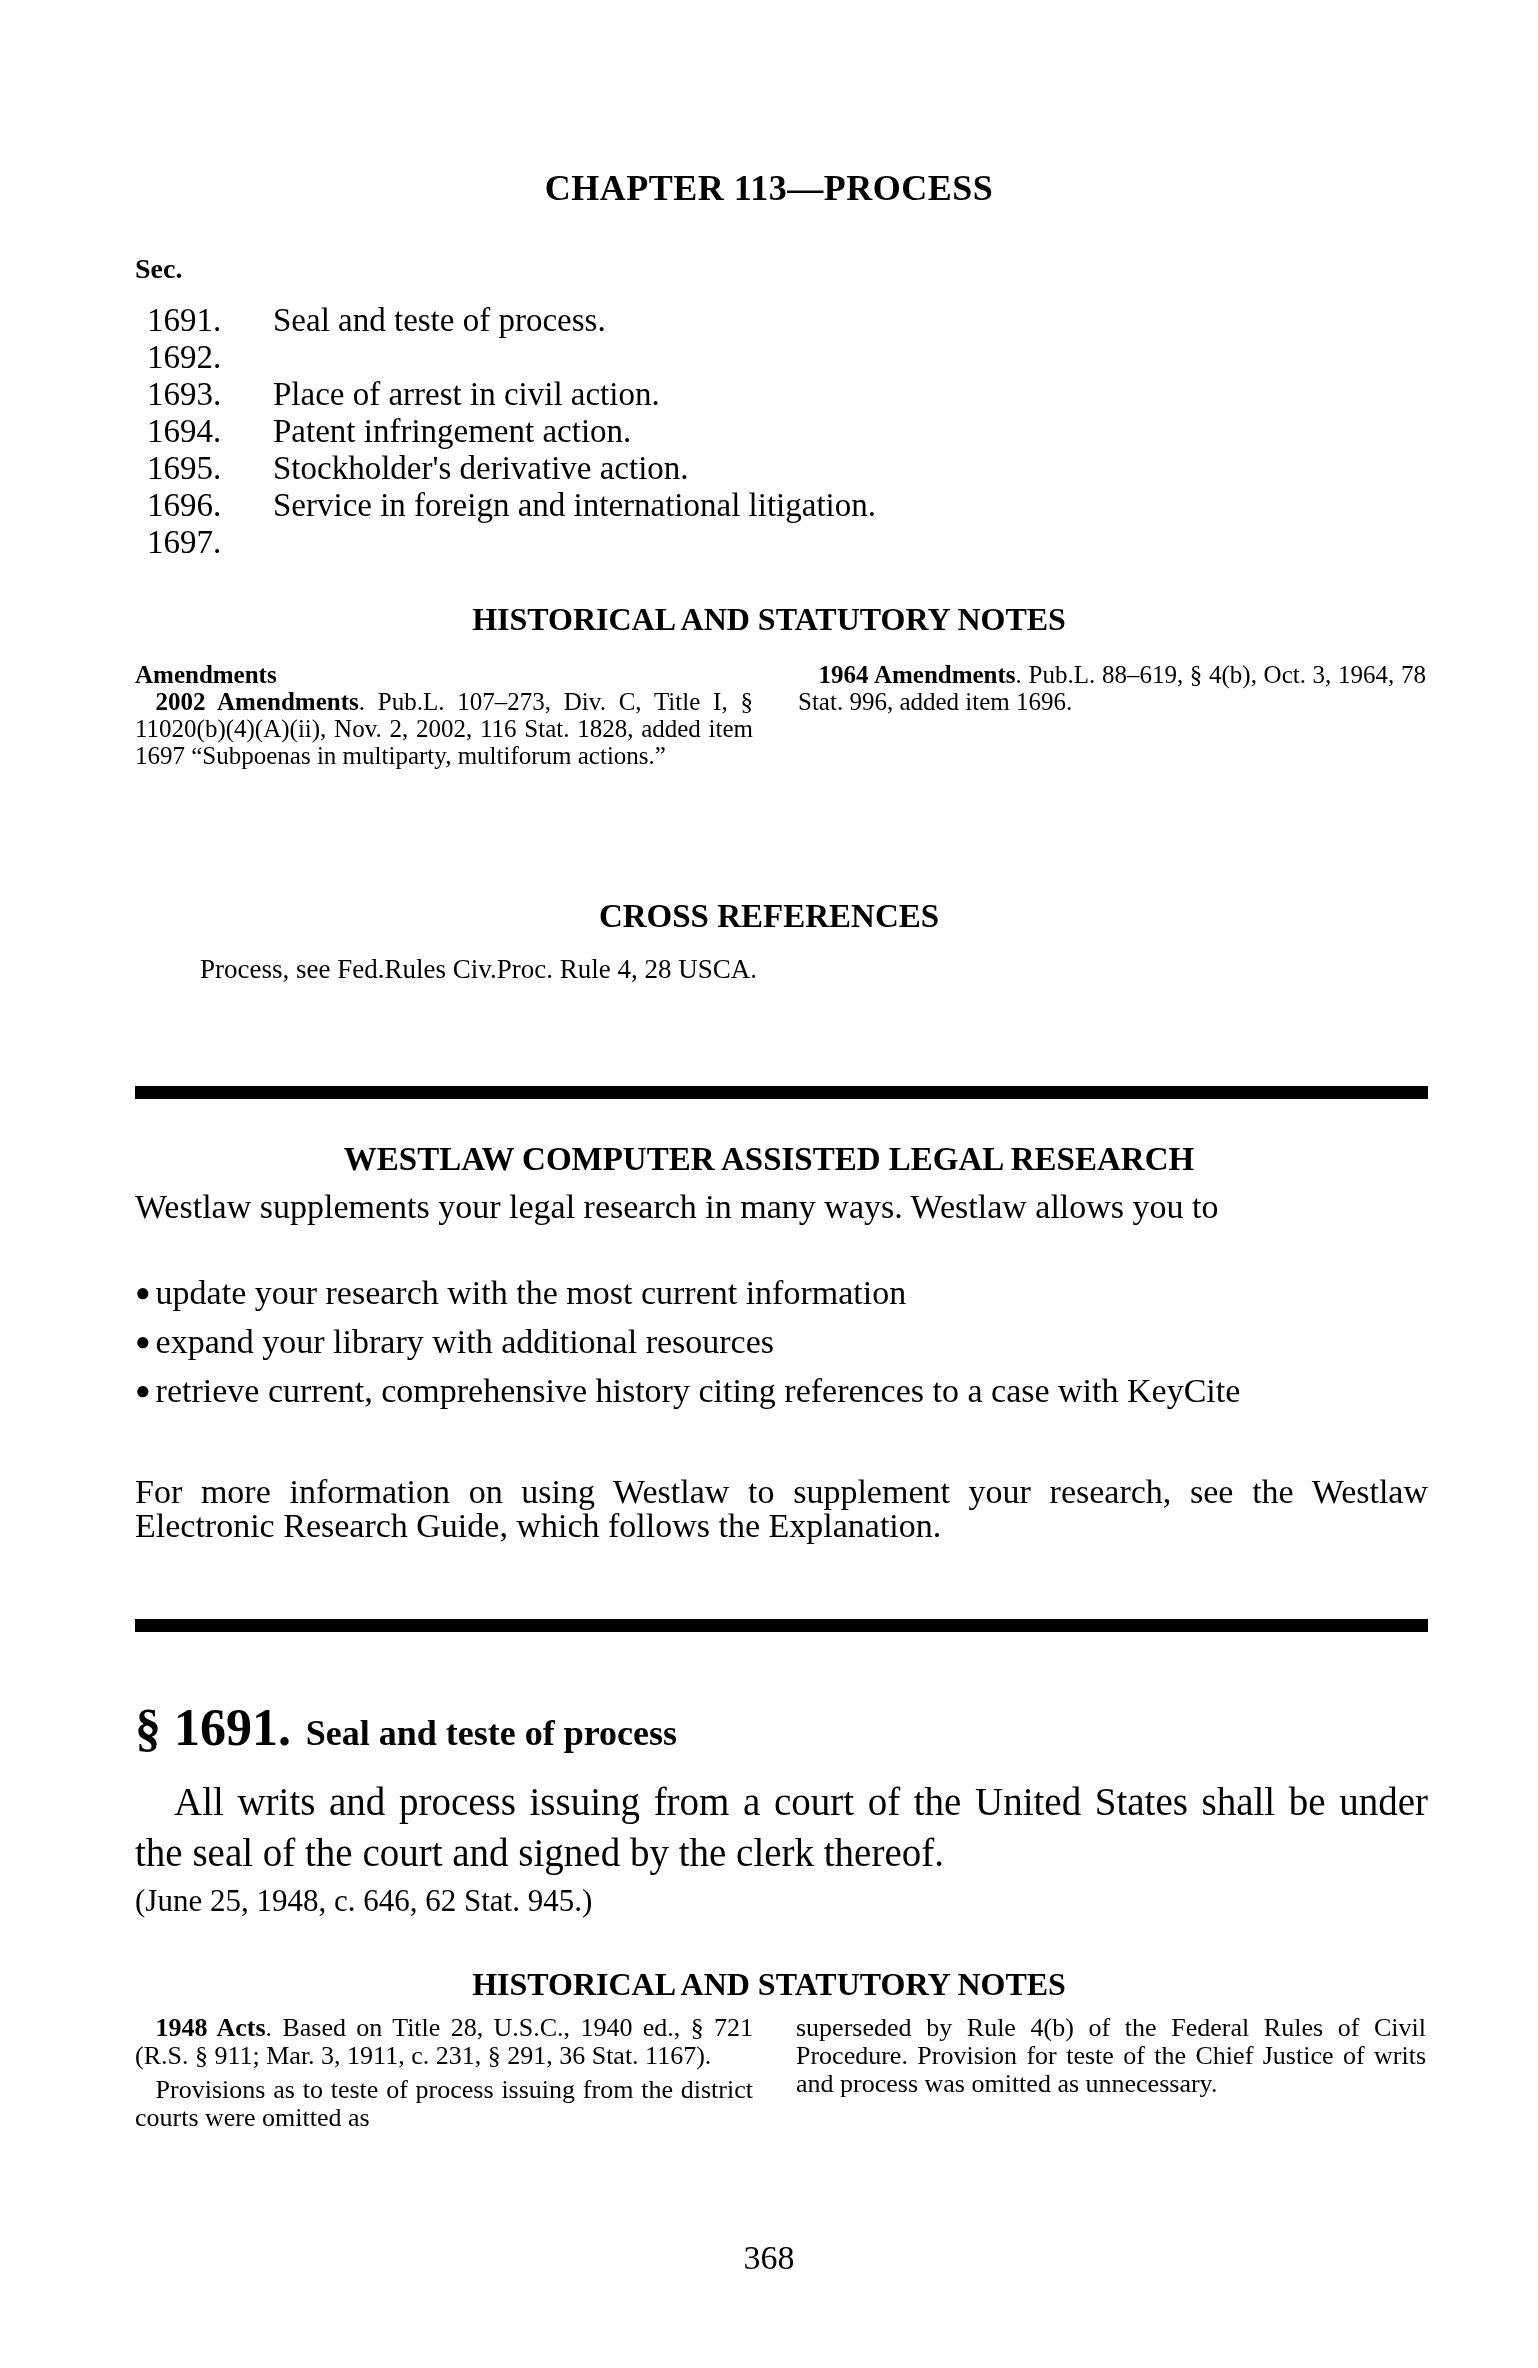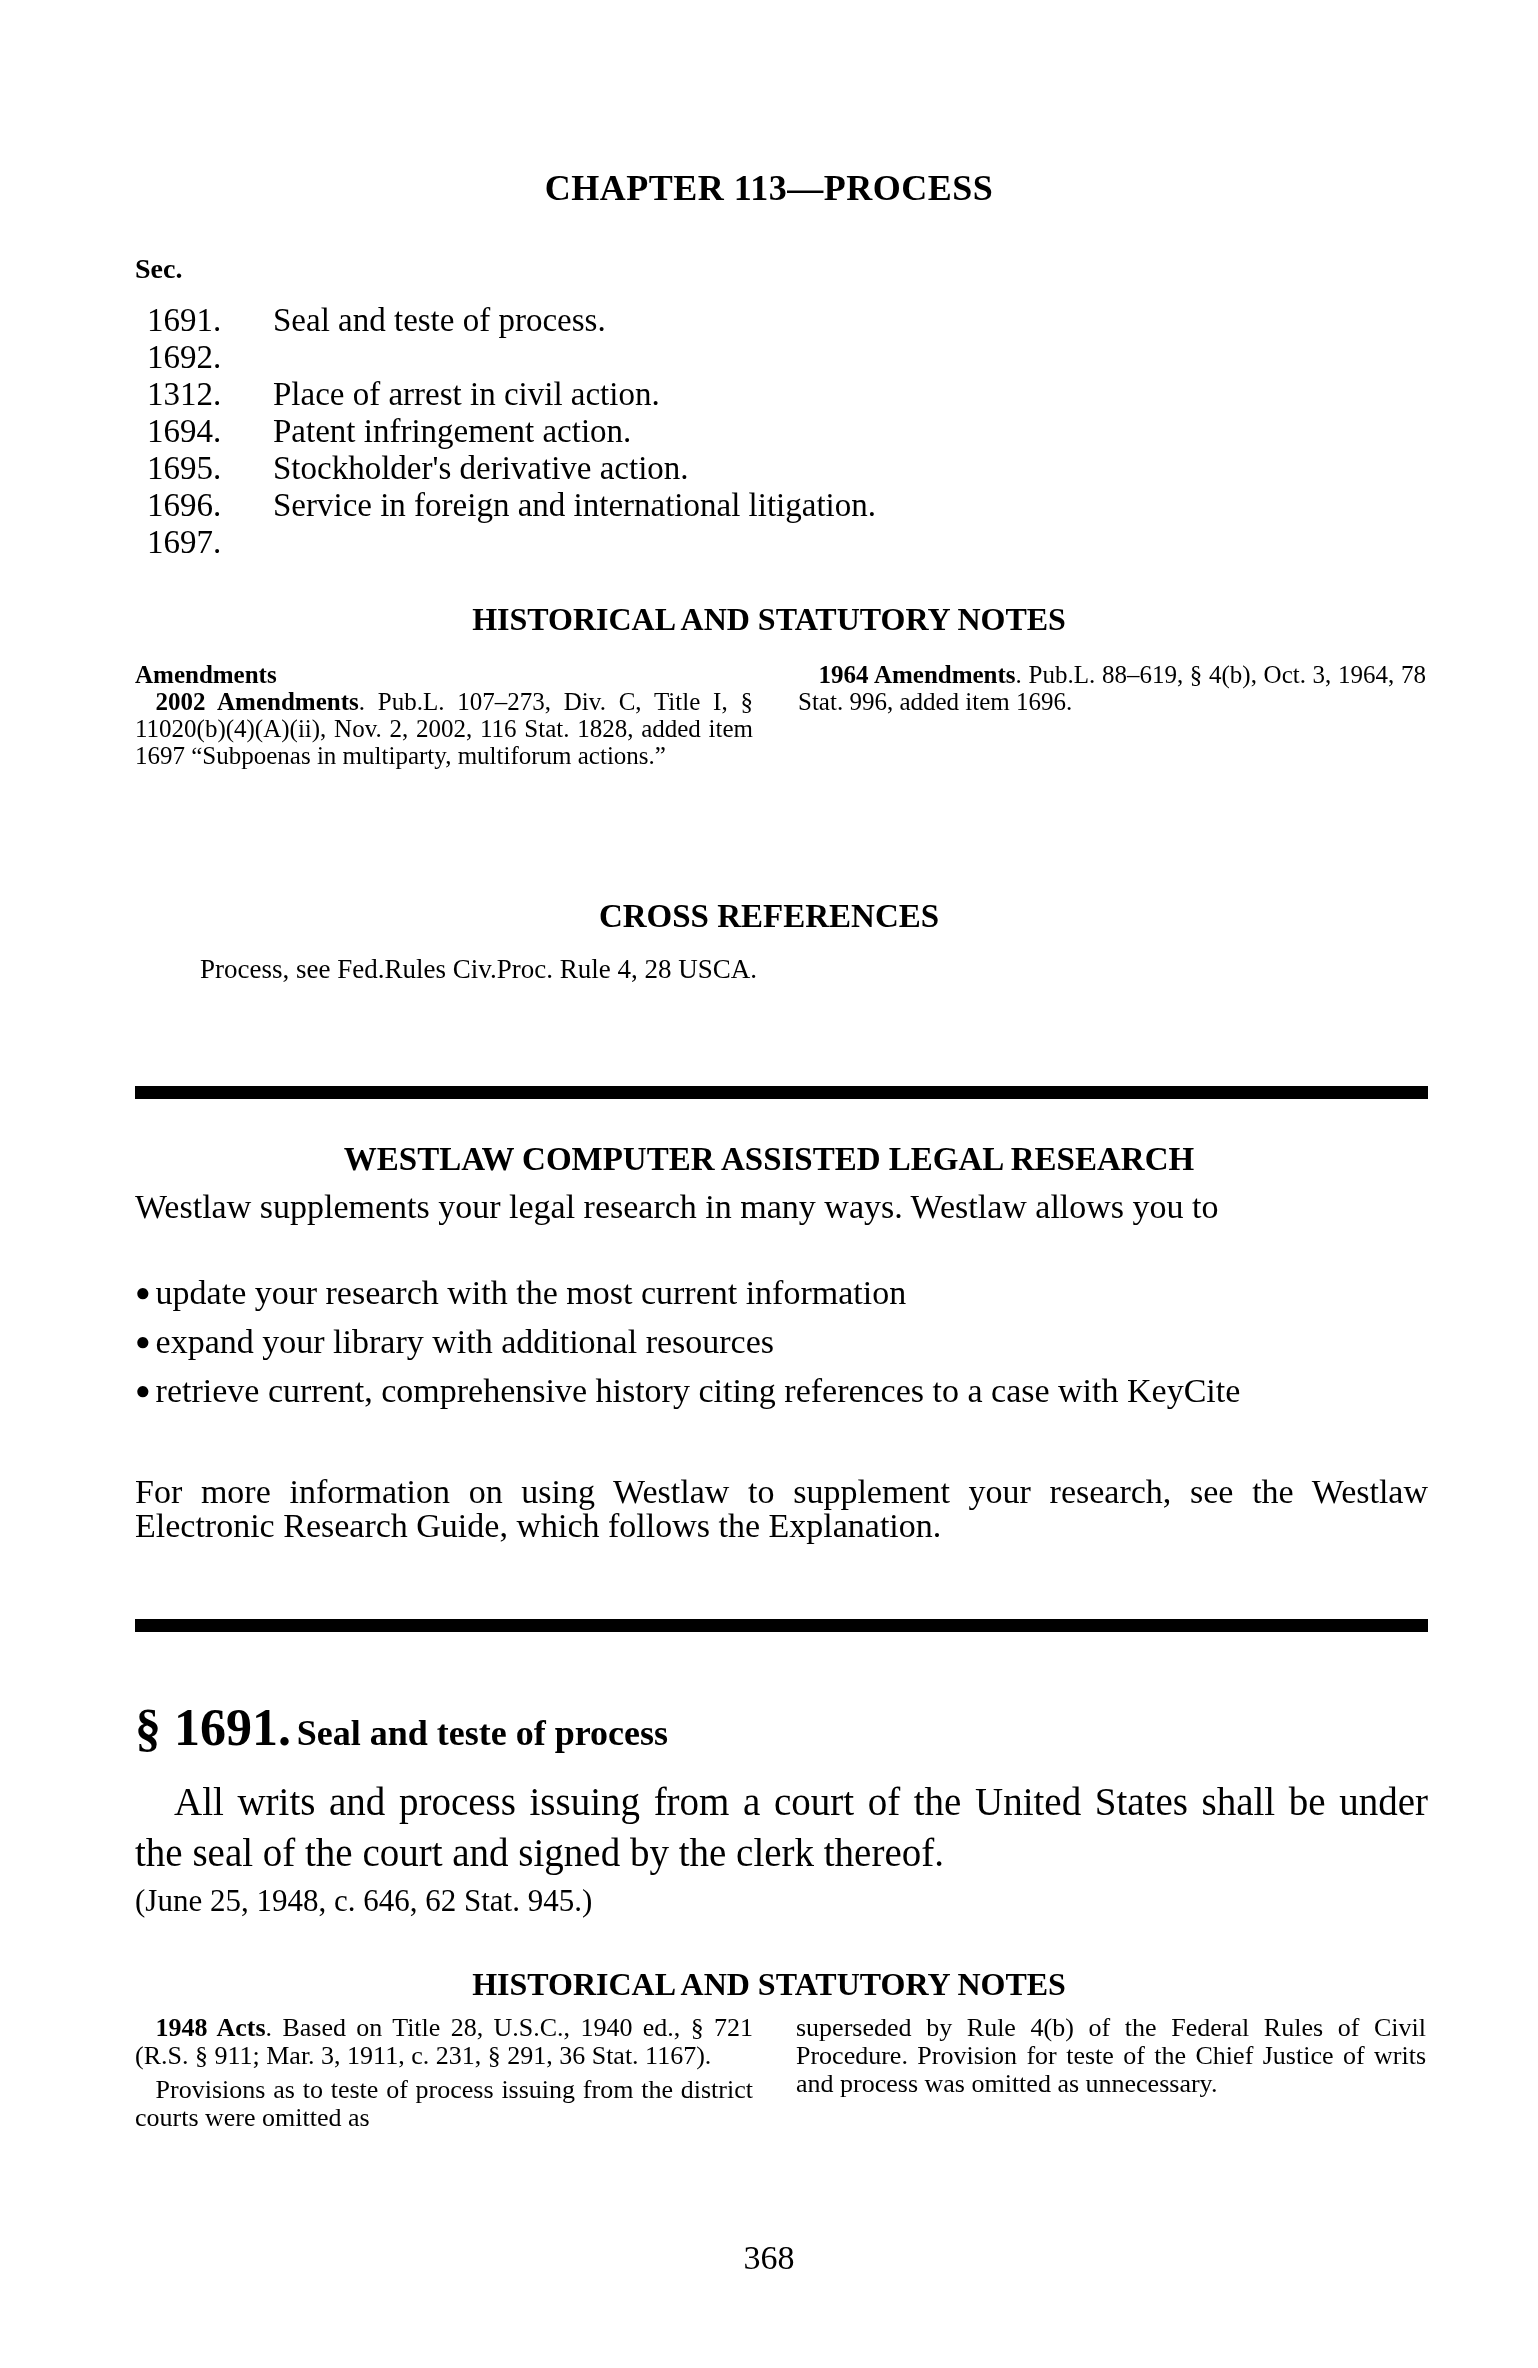--- a/index.html
+++ b/index.html
@@ -19,41 +19,41 @@
   .cross-ref-body { left: 200px; top: 954px; font-size: 27px; }
   .bar { left: 135px; width: 1293px; height: 13px; background: #000; }
   .westlaw-title { left: 0; width: 1538px; top: 1141px; text-align: center; font-weight: bold; font-size: 33px; }
   .westlaw-body { left: 135px; width: 1293px; font-size: 34px; line-height: 34px; text-align: justify; }
   .bullet-list { left: 135px; width: 1293px; margin: 0; padding: 0; list-style: none; font-size: 34px; line-height: 34px; }
   .bullet-list li { display: flex; margin-bottom: 15px; text-align: justify; }
   .bullet-list .dot { width: 20.6px; flex: none; font-size: 26px; }
   .bullet-list .txt { flex: 1; }
   .section-heading { left: 135px; top: 1698px; white-space: nowrap; }
   .section-heading .sym { font-weight: bold; font-size: 52px; }
-  .section-heading .title { font-weight: bold; font-size: 36px; margin-left: 2px; }
+  .section-heading .title { font-weight: bold; font-size: 36px; margin-left: 11px; }
   .statute-text { left: 135px; width: 1293px; top: 1776px; font-size: 39px; line-height: 51px; text-align: justify; text-indent: 39px; }
   .credit { left: 135px; top: 1883px; font-size: 31px; }
   .page-number { left: 0; width: 1538px; top: 2239px; text-align: center; font-size: 34px; }
 </style>
 </head>
 <body>
 
 <div class="abs chapter-title">CHAPTER 113—PROCESS</div>
 <div class="abs sec-label">Sec.</div>
 
 <ul class="abs toc">
   <li>
       <span class="num">1691.</span>
       <span>Seal and teste of process.</span>
     </li>
   <li>
       <span class="num">1692.</span>
     </li>
   <li>
-      <span class="num">1312.</span>
+      <span class="num">1693.</span>
       <span>Place of arrest in civil action.</span>
     </li>
   <li>
       <span class="num">1694.</span>
       <span>Patent infringement action.</span>
     </li>
   <li>
       <span class="num">1695.</span>
       <span>Stockholder's derivative action.</span>
     </li>

